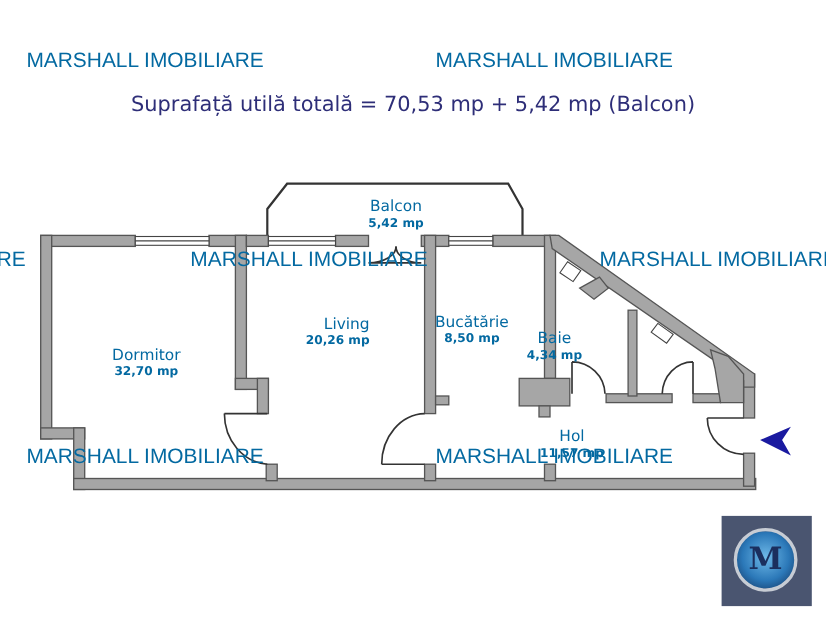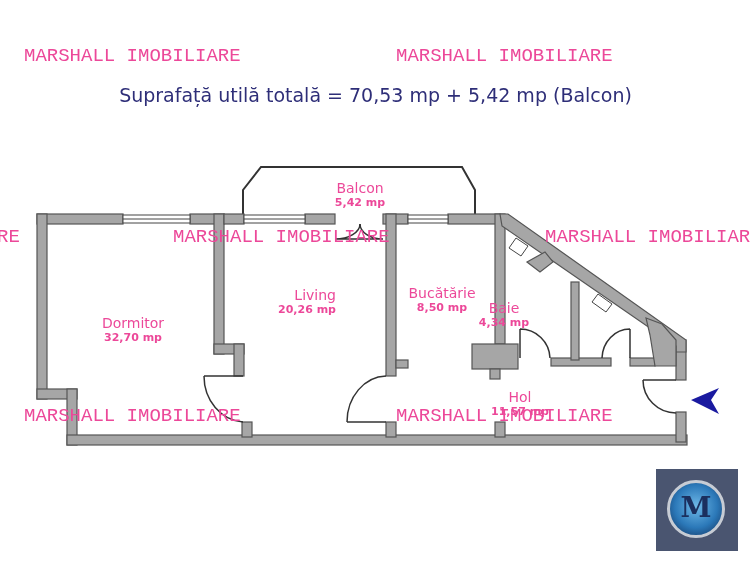--- a/index.html
+++ b/index.html
@@ -1,20 +1,20 @@
 <!DOCTYPE html>
 <html><head>
   <meta charset="utf-8">
   <style>
     html, body { margin: 0; padding: 0; background: #ffffff; }
     body { width: 751px; height: 563px; position: relative; overflow: hidden; font-family: "DejaVu Sans", sans-serif; }
-    .watermark { position: absolute; font-family: Liberation Mono, monospace; font-size: 19px; color: #ec4899; letter-spacing: 0px; white-space: nowrap; z-index: 3; pointer-events: none; }
+    .watermark { position: absolute; font-family: Liberation Sans, sans-serif; font-size: 19px; color: #0369a1; letter-spacing: 0px; white-space: nowrap; z-index: 3; pointer-events: none; }
     .title { position: absolute; left: 0; width: 751px; top: 84px; text-align: center; font-family: "DejaVu Sans", sans-serif; font-size: 19px; color: #2e2e78; white-space: nowrap; }
     svg.plan { position: absolute; left: 0; top: 0; z-index: 1; }
-    .room-label { position: absolute; text-align: center; color: #ec4899; z-index: 2; white-space: nowrap; transform: translateX(-50%); }
+    .room-label { position: absolute; text-align: center; color: #0369a1; z-index: 2; white-space: nowrap; transform: translateX(-50%); }
     .room-name { font-family: "DejaVu Sans", sans-serif; font-size: 14px; display: block; line-height: 16px; }
     .room-area { font-family: "DejaVu Sans", sans-serif; font-size: 11px; display: block; line-height: 13px; font-weight: bold; }
     .logo { position: absolute; left: 656px; top: 469px; width: 82px; height: 82px; background: #4a5570; z-index: 2; }
     .logo-circle { position: absolute; left: 11px; top: 11px; width: 58px; height: 58px; border-radius: 50%; background: radial-gradient(circle at 50% 45%, #6fb9e8 0%, #2b78b8 55%, #1c4e82 80%); border: 3px solid #c7ccd4; box-sizing: border-box; }
     .logo-letter { position: absolute; left: 0; top: 8px; width: 52px; text-align: center; font-family: "DejaVu Serif", serif; font-weight: bold; font-size: 28px; color: #1b2f5e; }
     .entrance-arrow { position: absolute; z-index: 2; }
   </style>
 </head>
 <body>
 
@@ -117,21 +117,21 @@
   <span class="room-area">5,42 mp</span>
 </div>
 <div class="room-label" style="left:133px; top:315px;text-align:center;">
   <span class="room-name">Dormitor</span>
   <span class="room-area">32,70 mp</span>
 </div>
 <div class="room-label" style="left:307px; top:287px;text-align:right;">
   <span class="room-name">Living</span>
   <span class="room-area">20,26 mp</span>
 </div>
-<div class="room-label" style="left:442px; top:285px;">
+<div class="room-label" style="left:429px; top:285px;">
   <span class="room-name">Bucătărie</span>
   <span class="room-area">8,50 mp</span>
 </div>
 <div class="room-label" style="left:504px; top:300px;">
   <span class="room-name">Baie</span>
   <span class="room-area">4,34 mp</span>
 </div>
 <div class="room-label" style="left:520px; top:389px;">
   <span class="room-name">Hol</span>
   <span class="room-area">11,57 mp</span>

